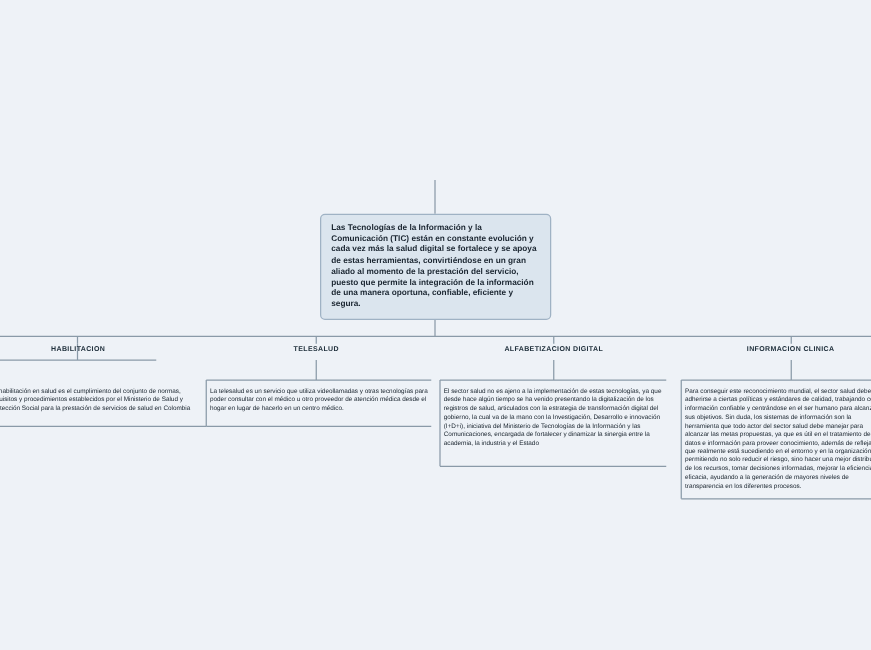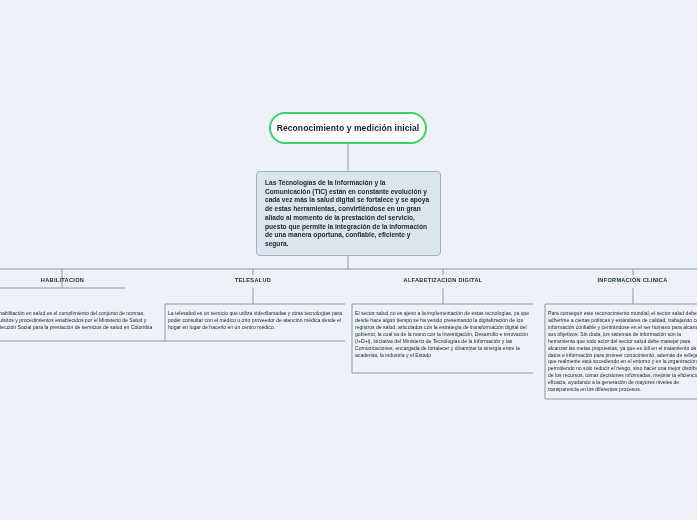--- a/index.html
+++ b/index.html
@@ -126,23 +126,20 @@
     <line x1="165" y1="304" x2="165" y2="341" stroke="#8a9aa8" stroke-width="1"></line>
     <line x1="352" y1="304" x2="352" y2="373" stroke="#8a9aa8" stroke-width="1"></line>
     <line x1="545" y1="304" x2="545" y2="399" stroke="#8a9aa8" stroke-width="1"></line>
 
     <line x1="0" y1="341" x2="165" y2="341" stroke="#8a9aa8" stroke-width="1"></line>
     <line x1="165" y1="341" x2="345" y2="341" stroke="#8a9aa8" stroke-width="1"></line>
     <line x1="352" y1="373" x2="533" y2="373" stroke="#8a9aa8" stroke-width="1"></line>
     <line x1="545" y1="399" x2="697" y2="399" stroke="#8a9aa8" stroke-width="1"></line>
   </svg>
 
-  <div class="node root-node">
-    <span class="label">Reconocimiento y medición inicial</span>
-  </div>
 
   <div class="node intro-box">
     <span class="label">Las Tecnologías de la Información y la Comunicación (TIC) están en constante evolución y cada vez más la salud digital se fortalece y se apoya de estas herramientas, convirtiéndose en un gran aliado al momento de la prestación del servicio, puesto que permite la integración de la información de una manera oportuna, confiable, eficiente y segura.</span>
   </div>
 
   <div class="branch-title" style="left:20px; top:277px; width:85px;">
     <span>HABILITACION</span>
   </div>
   <div class="branch-body" style="left:-8px; top:310px; width:162px;">
     <span>La habilitación en salud es el cumplimiento del conjunto de normas, requisitos y procedimientos establecidos por el Ministerio de Salud y Protección Social para la prestación de servicios de salud en Colombia</span>

